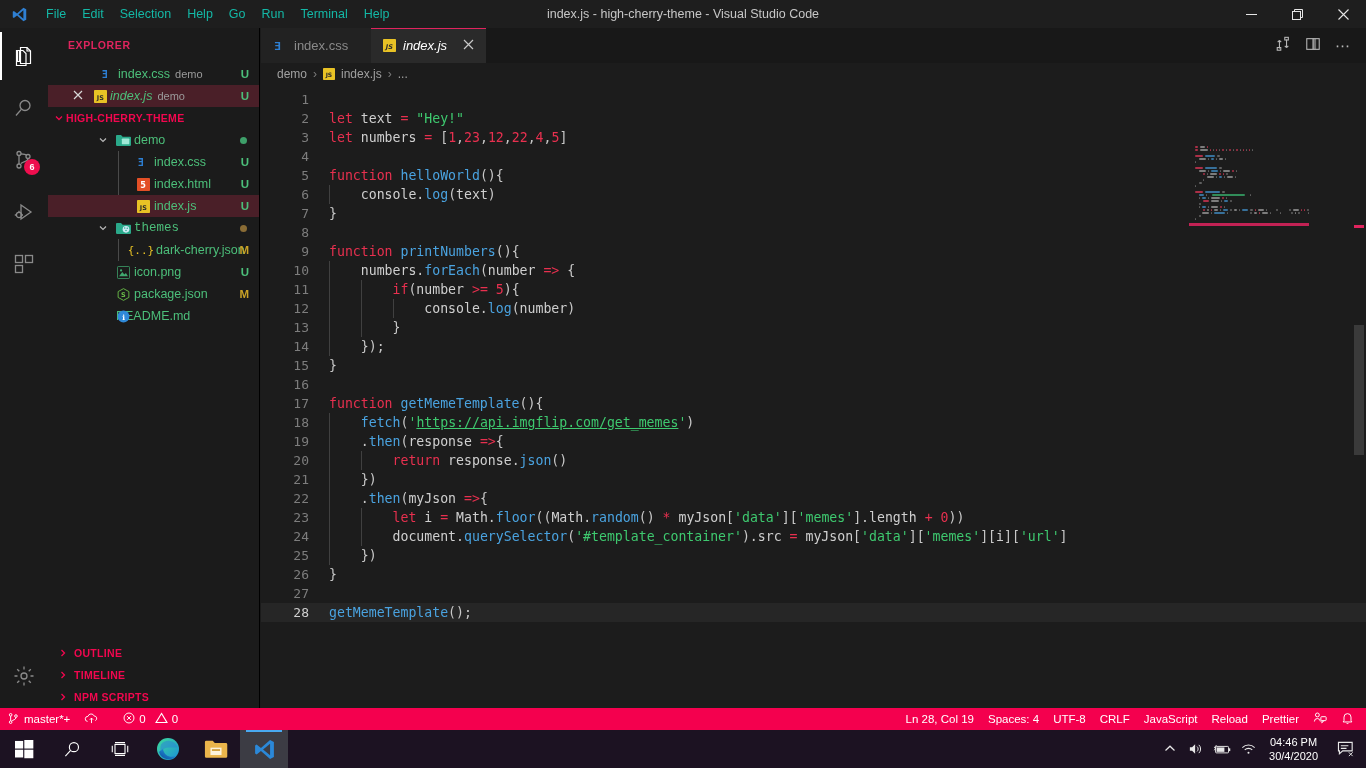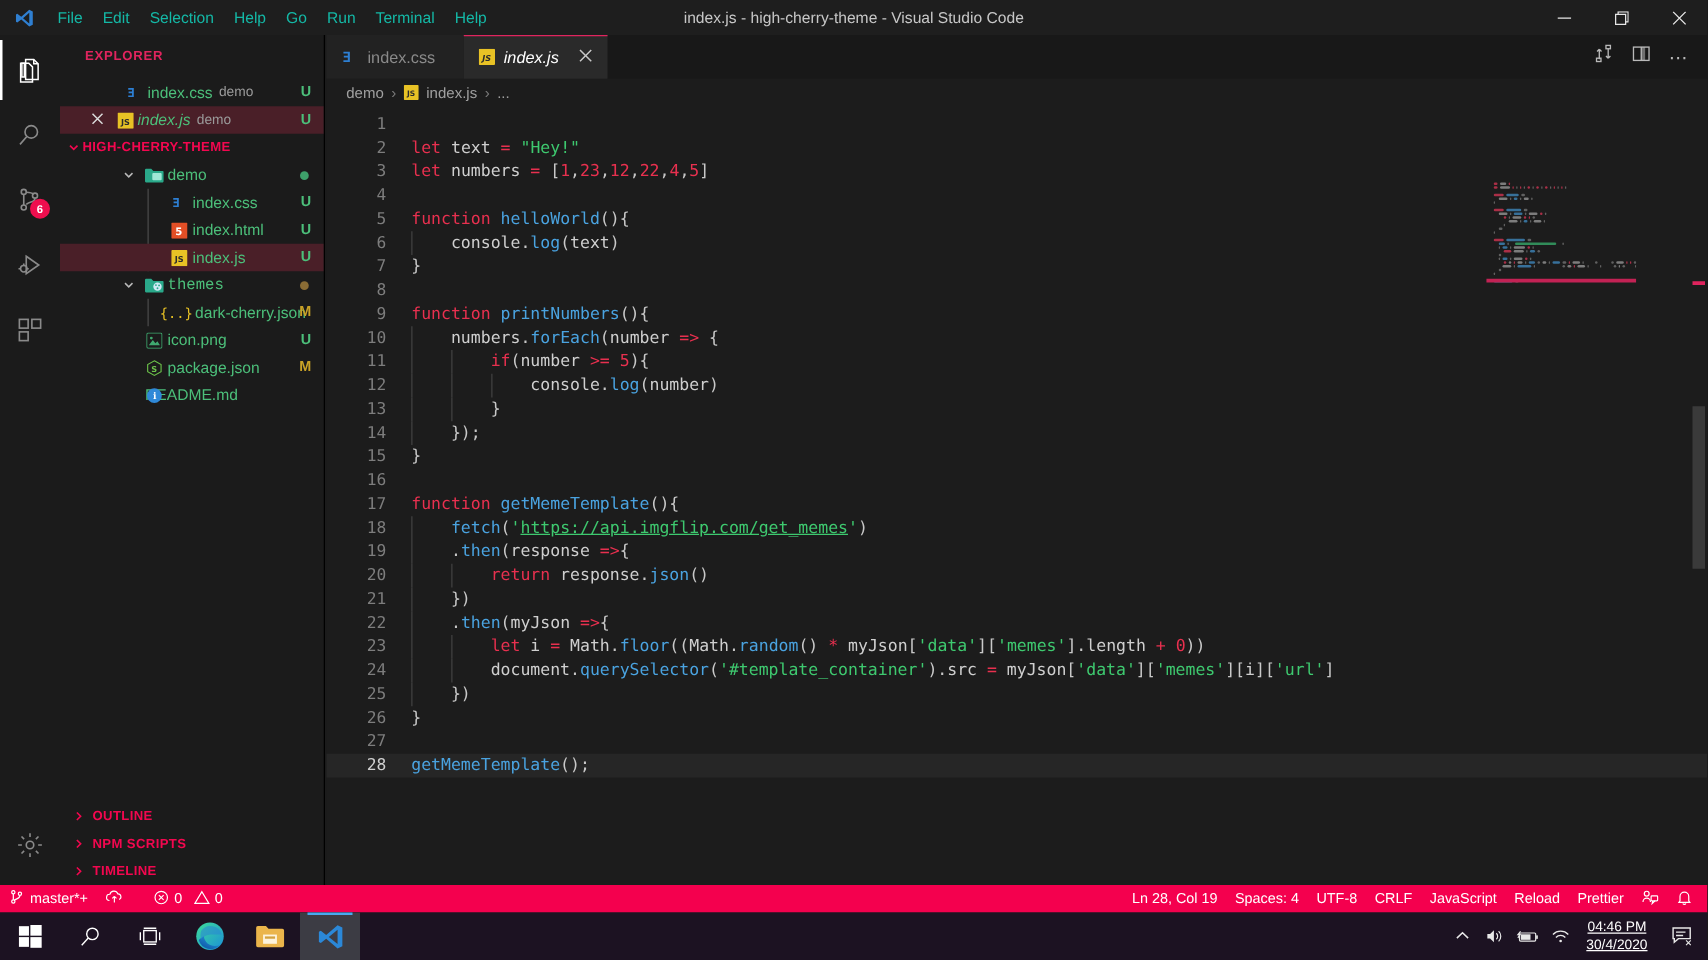--- a/index.html
+++ b/index.html
@@ -191,21 +191,21 @@
     position: relative;
   }
   .tb-item.active { background: #3c3c44; }
   .tb-item.active::after {
     content: ""; position: absolute; top: 0; left: 6px; right: 6px; height: 2px; background: #49a9f0;
   }
   .tray { position: absolute; right: 0; display: flex; align-items: center; height: 38px; gap: 0; }
   .tray-ic { width: 26px; display: flex; align-items: center; justify-content: center; color: #e8e8e8; }
   .clock {
     display: flex; flex-direction: column; align-items: center; justify-content: center;
-    font-size: 11px; color: #ffffff; line-height: 14px; padding: 0 8px; height: 38px; text-decoration: underline;
+    font-size: 11px; color: #ffffff; line-height: 14px; padding: 0 8px; height: 38px;
   }
   .notif { width: 40px; display: flex; align-items: center; justify-content: center; }
 </style>
 </head>
 <body>
 
 <div id="app">
 
   <div class="titlebar">
     <div class="vs-logo">
@@ -456,29 +456,29 @@
             </svg>
         </span>
         <span style="margin-left:4px;">OUTLINE</span>
       </div>
       <div class="sec-header" style="padding-left:8px;">
         <span class="chev">
           <svg width="10" height="10" viewBox="0 0 10 10" fill="none" stroke="#f2074f" stroke-width="1.3">
               <path d="M3.5 2 L6.5 5 L3.5 8"></path>
             </svg>
         </span>
-        <span style="margin-left:4px;">NPM SCRIPTS</span>
+        <span style="margin-left:4px;">TIMELINE</span>
       </div>
       <div class="sec-header" style="padding-left:8px;">
         <span class="chev">
           <svg width="10" height="10" viewBox="0 0 10 10" fill="none" stroke="#f2074f" stroke-width="1.3">
               <path d="M3.5 2 L6.5 5 L3.5 8"></path>
             </svg>
         </span>
-        <span style="margin-left:4px;">TIMELINE</span>
+        <span style="margin-left:4px;">NPM SCRIPTS</span>
       </div>
     </div>
   </div>
 
   <div class="editor-area">
     <div class="tabbar">
       <div class="tab">
         <span class="ti">
           <svg width="14" height="14" viewBox="0 0 16 16">
               <text x="1" y="12.5" font-size="13" font-family="DejaVu Sans Mono, monospace" fill="#2d7fd3" font-weight="bold">Ǝ</text>

